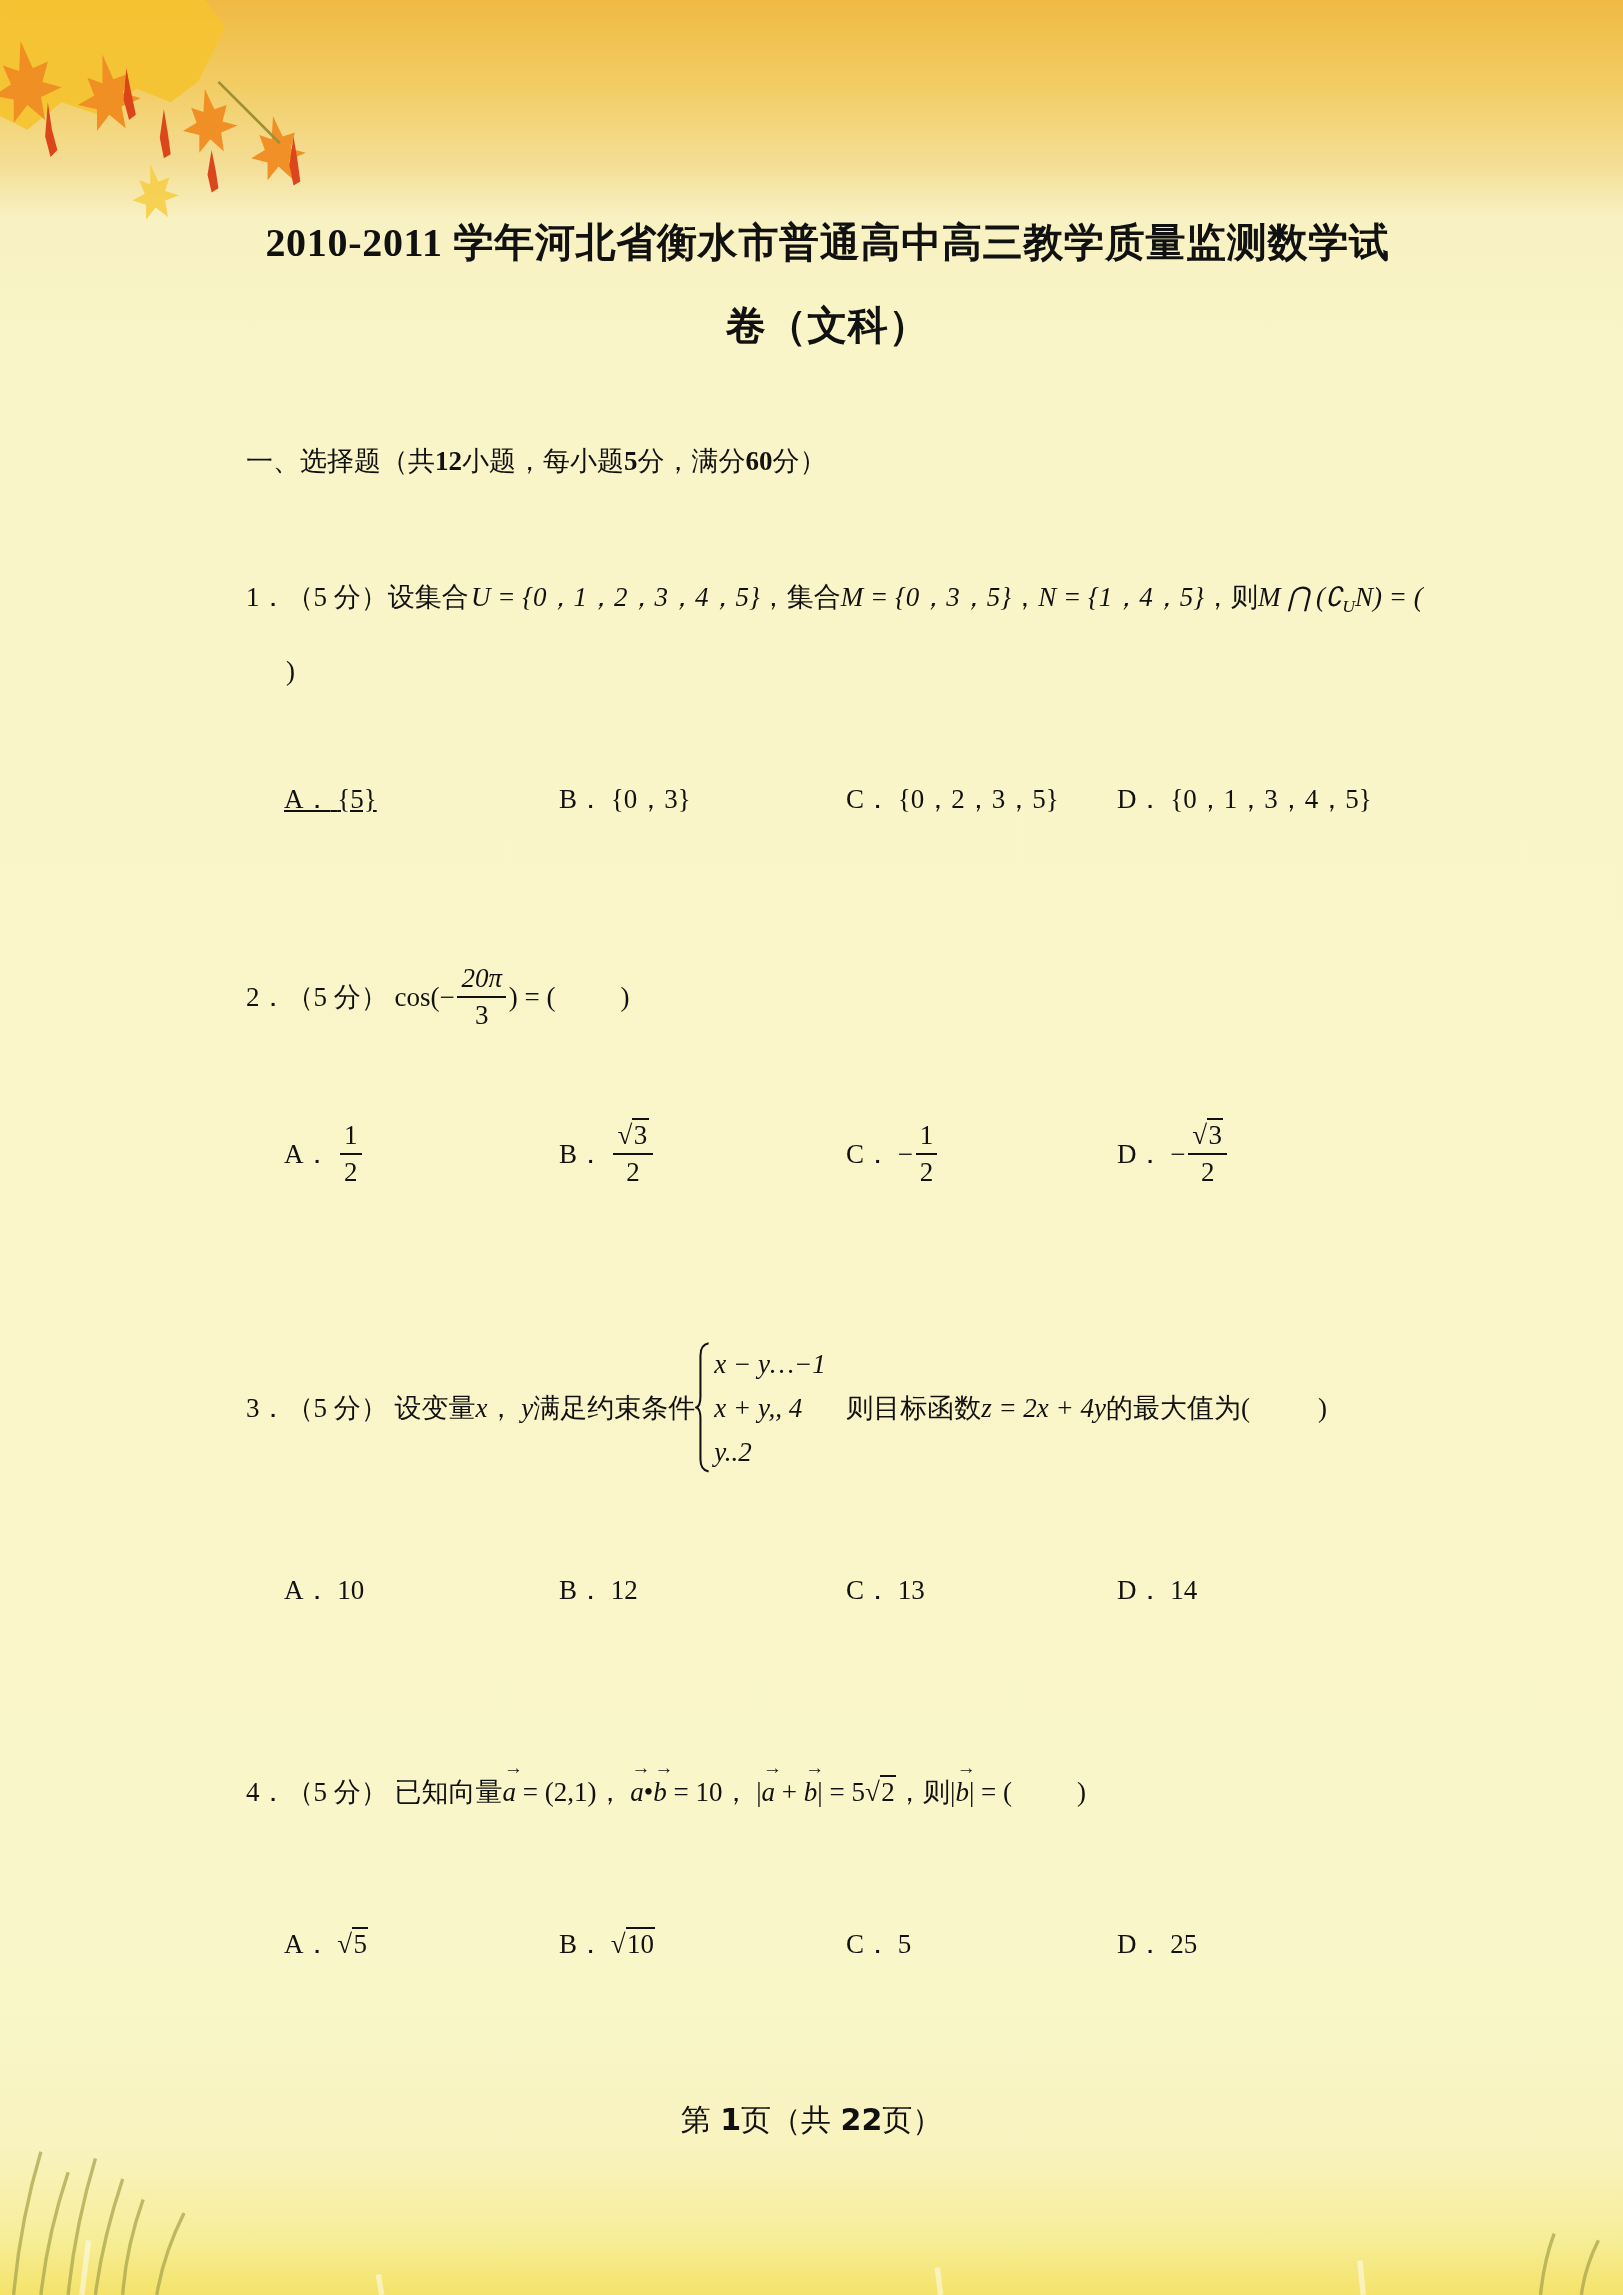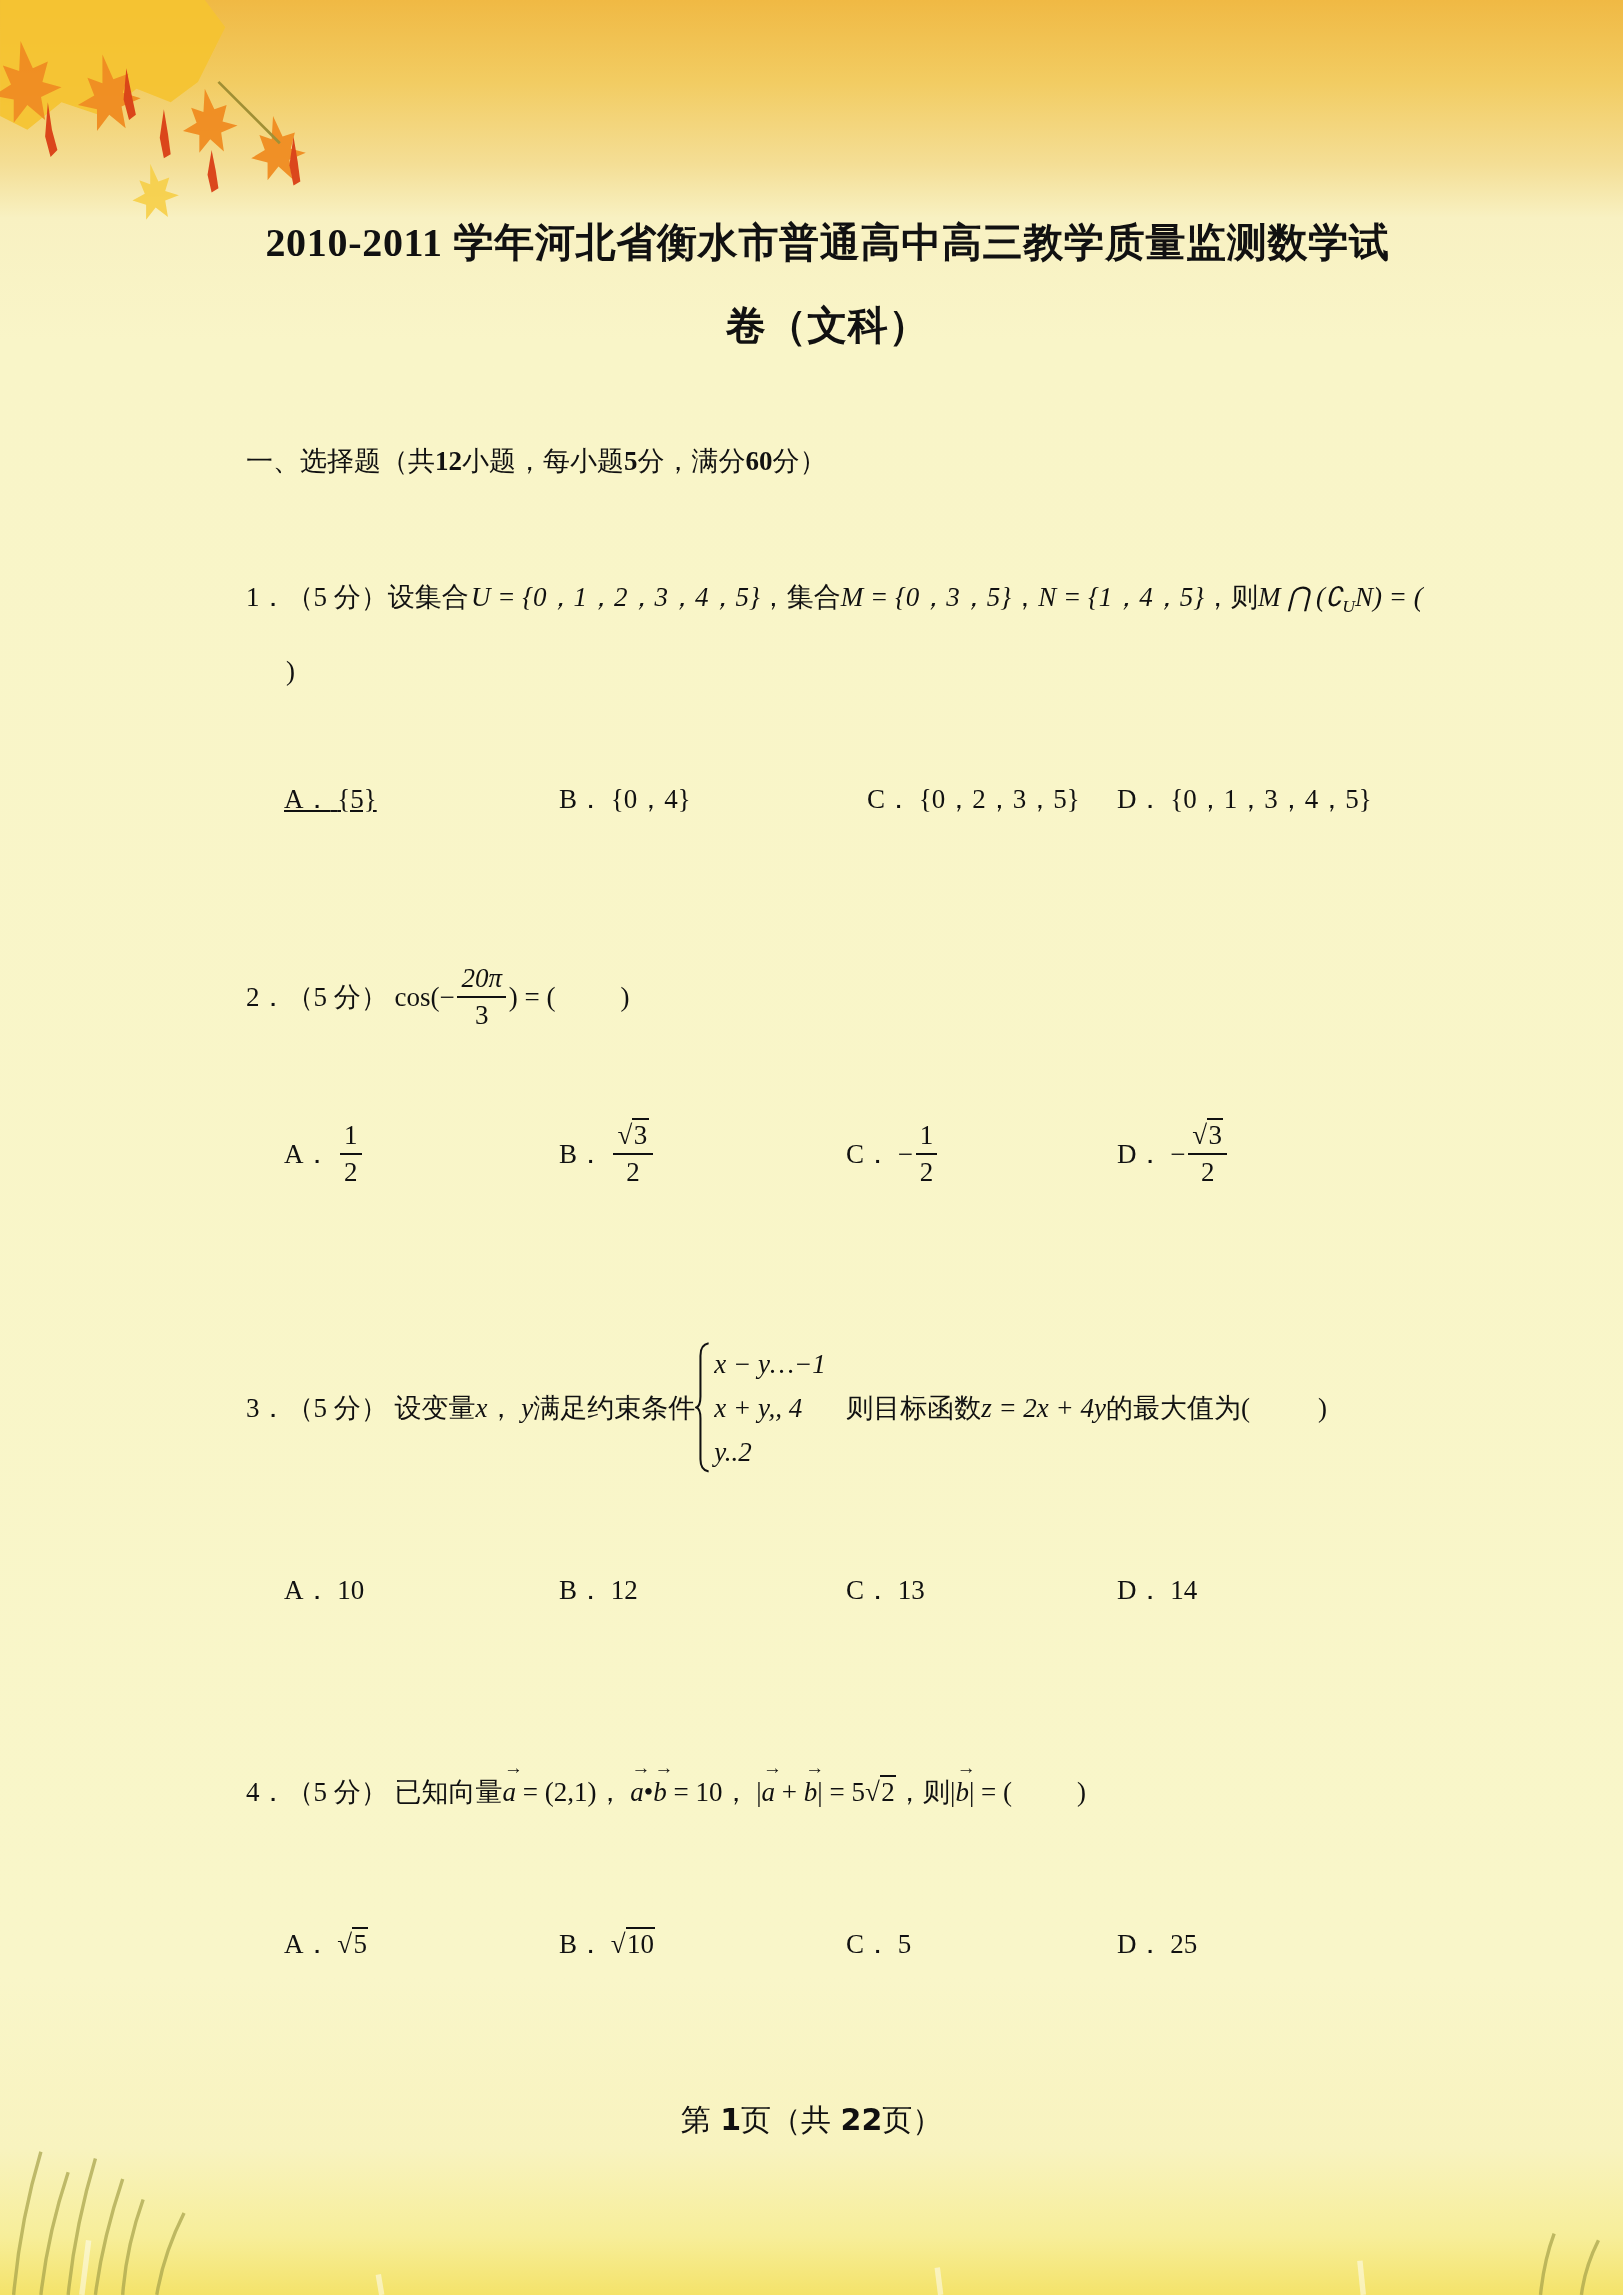--- a/index.html
+++ b/index.html
@@ -89,22 +89,22 @@
   <span>一、选择题（共</span><b>12</b><span>小题，每小题</span><b>5</b><span>分，满分</span><b>60</b><span>分）</span>
 </div>
 
 <div class="abs q" style="left:246px; top:579px;">
   <span>1．</span><span>（5 分）</span><span>设集合</span> <span class="math">U = {0，1，2，3，4，5}</span><span>，集合</span><span class="math">M = {0，3，5}</span><span>，</span><span class="math">N = {1，4，5}</span><span>，则</span><span class="math">M ⋂ (∁</span><sub class="math" style="font-size:17.7px">U</sub><span class="math">N) = (</span>
 </div>
 <div class="abs q" style="left:286px; top:656px;">)</div>
 
 <div>
   <div class="abs opt" style="left:284px; top:781px;text-decoration:underline;"><span>A．</span> <span>{5}</span></div>
-  <div class="abs opt" style="left:559px; top:781px;"><span>B．</span> <span>{0，4}</span></div>
-  <div class="abs opt" style="left:867px; top:781px;"><span>C．</span> <span>{0，2，3，5}</span></div>
+  <div class="abs opt" style="left:559px; top:781px;"><span>B．</span> <span>{0，3}</span></div>
+  <div class="abs opt" style="left:846px; top:781px;"><span>C．</span> <span>{0，2，3，5}</span></div>
   <div class="abs opt" style="left:1117px; top:781px;"><span>D．</span> <span>{0，1，3，4，5}</span></div>
 </div>
 
 <div class="abs q" style="left:246px; top:961px;">
   <span style="vertical-align:middle">2．</span><span style="vertical-align:middle">（5 分）</span>
   <span class="up" style="vertical-align:middle">cos(−</span><span class="frac"><span class="num math">20π</span><span class="den">3</span></span><span style="vertical-align:middle">) = (</span><span style="display:inline-block;width:65px"></span><span style="vertical-align:middle">)</span>
 </div>
 
 <div>
   <div class="abs opt" style="left:284px; top:1118px;"><span style="vertical-align:middle">A．</span> <span class="frac"><span class="num">1</span><span class="den">2</span></span></div>

